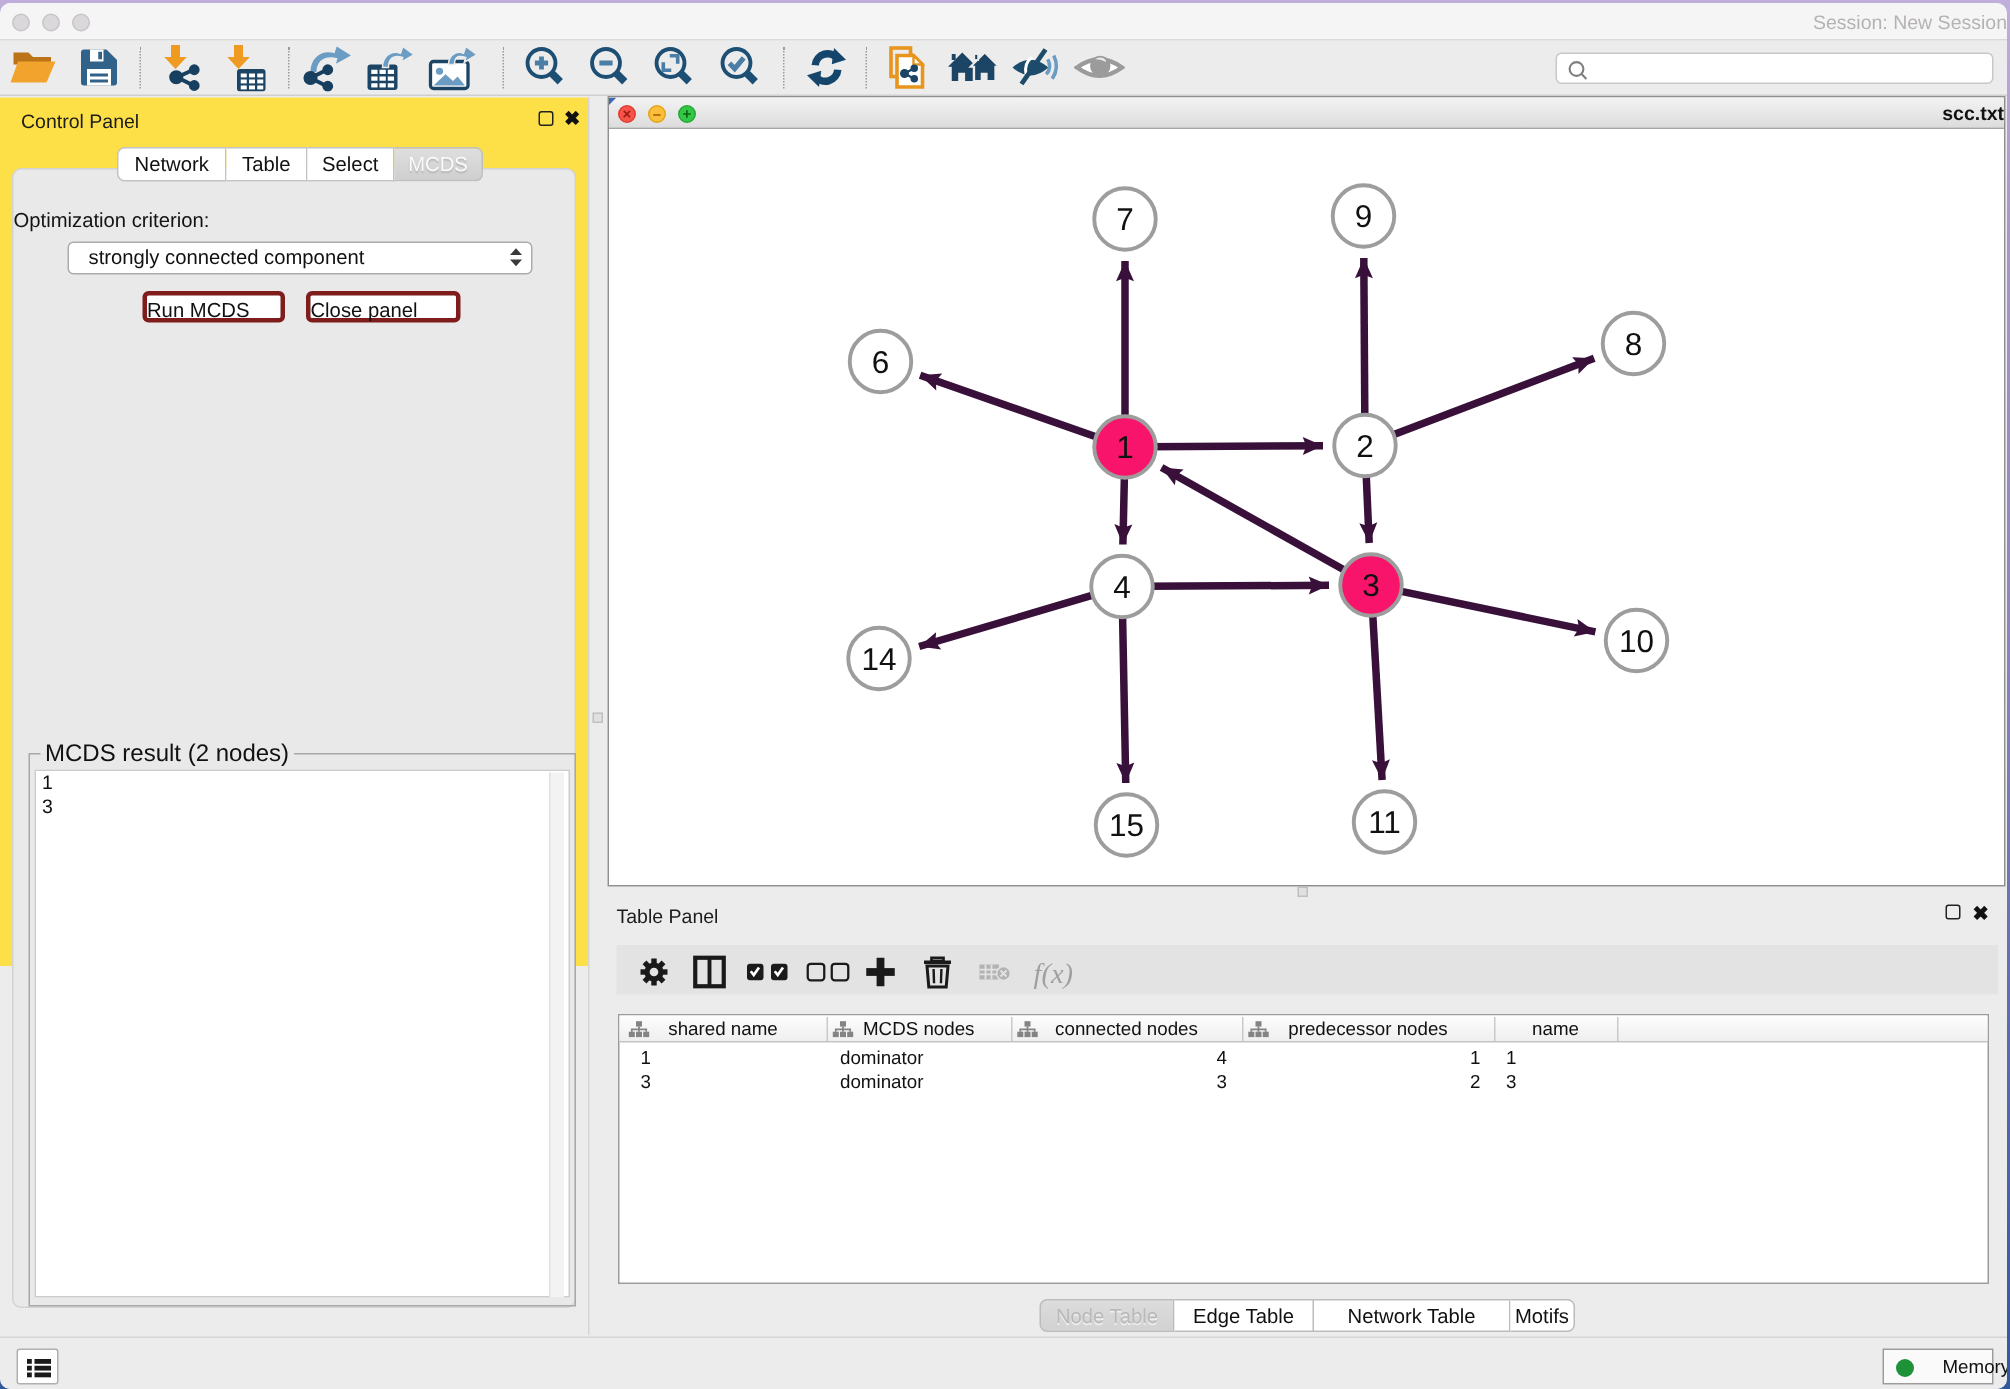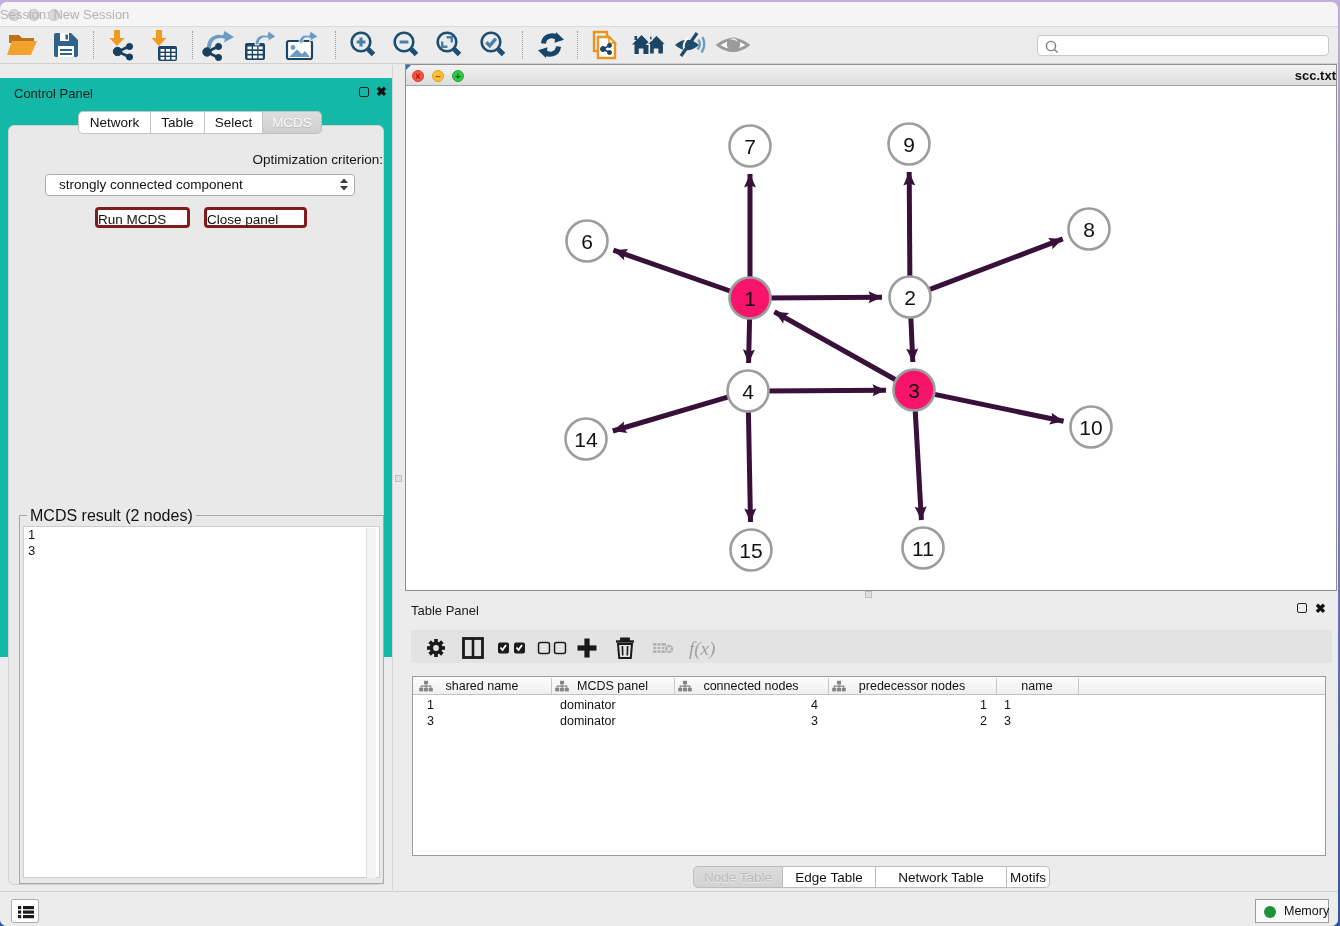--- a/index.html
+++ b/index.html
@@ -2,36 +2,36 @@
 <html><head>
 <meta charset="utf-8">
 <style>
 *{margin:0;padding:0;box-sizing:border-box}
 html,body{width:1340px;height:926px;overflow:hidden}
 body{background:linear-gradient(180deg,#c0aedb 0%,#ab97ce 15%,#8f83c0 45%,#5b6cab 75%,#30589c 100%);font-family:"Liberation Sans",sans-serif;position:relative}
 #win{position:absolute;left:0;top:2px;width:1338px;height:924px;background:#ececec;border-radius:7px;overflow:hidden}
 .abs{position:absolute}
 #titlebar{left:0;top:0;width:1338px;height:25px;background:#f6f5f6;border-bottom:1px solid #d9d9d9}
 .tl{position:absolute;width:12px;height:12px;border-radius:50%;top:7px;background:#dbd8db;border:1px solid #c8c4c8}
-#title{width:100%;text-align:left;top:5px;font-size:13px;color:#b5b2b3}
+#title{width:100%;text-align:right;top:5px;font-size:13px;color:#b5b2b3}
 #toolbar{left:0;top:26px;width:1338px;height:36px;background:#ececec;border-bottom:1px solid #cfcfcf}
 .tsep{position:absolute;top:3px;height:28px;width:0;border-left:1px dotted #9a9a9a}
 .ticon{position:absolute;top:1px}
 #search{position:absolute;left:1037px;top:7px;width:292px;height:21px;background:#fff;border:1px solid #c8c8c8;border-radius:4px}
-#cpanel{left:0;top:76px;width:392px;height:579px;background:#14b8a6}
+#cpanel{left:0;top:63px;width:392px;height:579px;background:#fde047}
 #cphead{left:14px;top:8px;font-size:13px;color:#1c1c1c}
 .minisq{position:absolute;width:10px;height:10px;border:1.5px solid #222;border-radius:2px}
 .xicon{position:absolute;font-size:13px;color:#111;font-weight:bold}
 .tab{position:absolute;top:33px;height:23px;background:#fff;border:1px solid #c3c3c3;border-left:none;font-size:13.5px;color:#111;text-align:center;line-height:22px;z-index:5}
 #tabnet{left:78px;width:73px;border-left:1px solid #c3c3c3;border-radius:5px 0 0 5px}
 #tabstyle{left:151px;width:54px}
 #tabselect{left:205px;width:58px}
 #tabmcds{left:263px;width:59px;background:linear-gradient(#dedede,#cfcfcf);color:#fafafa;text-shadow:0 1px 1px #b5b5b5;border-radius:0 5px 5px 0;border-color:#bfbfbf}
 #cpbody{left:8px;top:47px;width:376px;height:760px;background:#e9e9e9;border:1px solid #d2d2d2;border-radius:6px}
-#optlabel{left:0;top:26px;width:100%;text-align:right;font-size:13.5px;color:#141414}
+#optlabel{left:0;top:26px;width:100%;text-align:left;font-size:13.5px;color:#141414}
 #cpselect{left:36px;top:48px;width:310px;height:22px;background:#fff;border:1px solid #acacac;border-radius:4px;font-size:13.5px;color:#111;line-height:20px;padding-left:13px}
 .btn{position:absolute;top:81px;height:21px;background:#fff;border:3px solid #7f1d1d;border-radius:4px;font-size:13.5px;color:#111;text-align:left;line-height:19px}
 #fieldset{left:10px;top:389px;width:365px;height:369px;border:1px solid #a8a8a8}
 #legend{left:7px;top:-8px;background:#e9e9e9;padding:0 3px;font-size:16px;color:#111;line-height:15px}
 #resultbox{left:3px;top:10px;width:357px;height:352px;background:#fff;border:1px solid #ccc;font-size:13px;color:#111;line-height:16.4px;padding:0 0 0 4px}
 #scrolltrack{right:3px;top:1px;width:10px;height:350px;background:#f3f3f3;border-left:1px solid #e0e0e0}
 #rightbg{left:392px;top:63px;width:946px;height:825px;background:#ececec;border-left:1px solid #d6d6d6}
 #netwin{left:405px;top:62px;width:932px;height:527px;background:#fff;border:1px solid #8f8f8f}
 #nettitle{left:0;top:0;width:100%;height:21px;background:linear-gradient(#f3f3f3,#dcdcdc);border-bottom:1px solid #a5a5a5}
 .mtl{position:absolute;width:12px;height:12px;border-radius:50%;top:4.5px;font-size:10px;text-align:center;line-height:11px;font-weight:bold}
@@ -39,21 +39,21 @@
 #tphead{left:411px;top:601px;font-size:13px;color:#1c1c1c}
 #ttoolbar{left:411px;top:628px;width:921px;height:33px;background:#e3e3e3}
 #ntable{left:412px;top:674px;width:914px;height:180px;background:#fff;border:1px solid #9c9c9c}
 #thead{left:0;top:0;width:100%;height:18px;background:linear-gradient(#fdfdfd,#efefef);border-bottom:1px solid #c3c3c3}
 .hsep{position:absolute;top:1px;height:16px;width:0;border-left:1px solid #c9c9c9}
 .hlab{position:absolute;top:2px;font-size:12.5px;color:#111;text-align:center}
 .cell{position:absolute;font-size:12.5px;color:#111}
 .btab{position:absolute;top:864px;height:22px;background:#fff;border:1px solid #bcbcbc;border-left:none;font-size:13.5px;color:#111;text-align:center;line-height:21px}
 #statusbar{left:0;top:889px;width:1338px;height:35px;background:#ececec;border-top:1px solid #d4d4d4}
 #listbtn{left:11px;top:7px;width:28px;height:24px;background:#fff;border:1px solid #b0b0b0;border-radius:2px}
-#membtn{left:1255px;top:7px;width:74px;height:24px;background:#fafafa;border:1px solid #9c9c9c;font-size:12.5px;color:#111;line-height:22px;padding-left:28px}
+#membtn{left:1255px;top:7px;width:74px;height:24px;background:#fafafa;border:1px solid #9c9c9c;font-size:12.5px;color:#111;line-height:22px;padding-left:39px}
 #memdot{left:8px;top:5.5px;width:12px;height:12px;border-radius:50%;background:#1d9239}
 </style>
 </head>
 <body>
 <div id="win">
   <div class="abs" id="titlebar">
     <div class="tl" style="left:8px"></div>
     <div class="tl" style="left:28px"></div>
     <div class="tl" style="left:48px"></div>
     <div class="abs" id="title">Session: New Session</div>
@@ -358,21 +358,21 @@
             <rect x="-6.8" y="1.8" width="4" height="3.6"></rect>
             <rect x="-2" y="1.8" width="4" height="3.6"></rect>
             <rect x="2.8" y="1.8" width="4" height="3.6"></rect>
             <path d="M0,-1.6 V1.8 M-4.8,1.8 V0.2 H4.8 V1.8" stroke="#848484" stroke-width="1.2" fill="none"></path>
           </g>
 <use href="#sorti" x="136"></use>
           <use href="#sorti" x="259"></use>
           <use href="#sorti" x="413"></use>
 </svg>
 <div class="hlab" style="left:0;width:138px">shared name</div>
-<div class="hlab" style="left:138px;width:123px">MCDS panel</div>
+<div class="hlab" style="left:138px;width:123px">MCDS nodes</div>
 <div class="hlab" style="left:261px;width:154px">connected nodes</div>
 <div class="hlab" style="left:415px;width:168px">predecessor nodes</div>
 <div class="hlab" style="left:583px;width:82px">name</div>
     </div>
 <div class="cell" style="left:14px;top:21px">1</div>
 <div class="cell" style="left:147px;top:21px">dominator</div>
 <div class="cell" style="left:305px;top:21px;width:100px;text-align:right">4</div>
 <div class="cell" style="left:474px;top:21px;width:100px;text-align:right">1</div>
 <div class="cell" style="left:591px;top:21px">1</div>
 <div class="cell" style="left:14px;top:37px">3</div>

